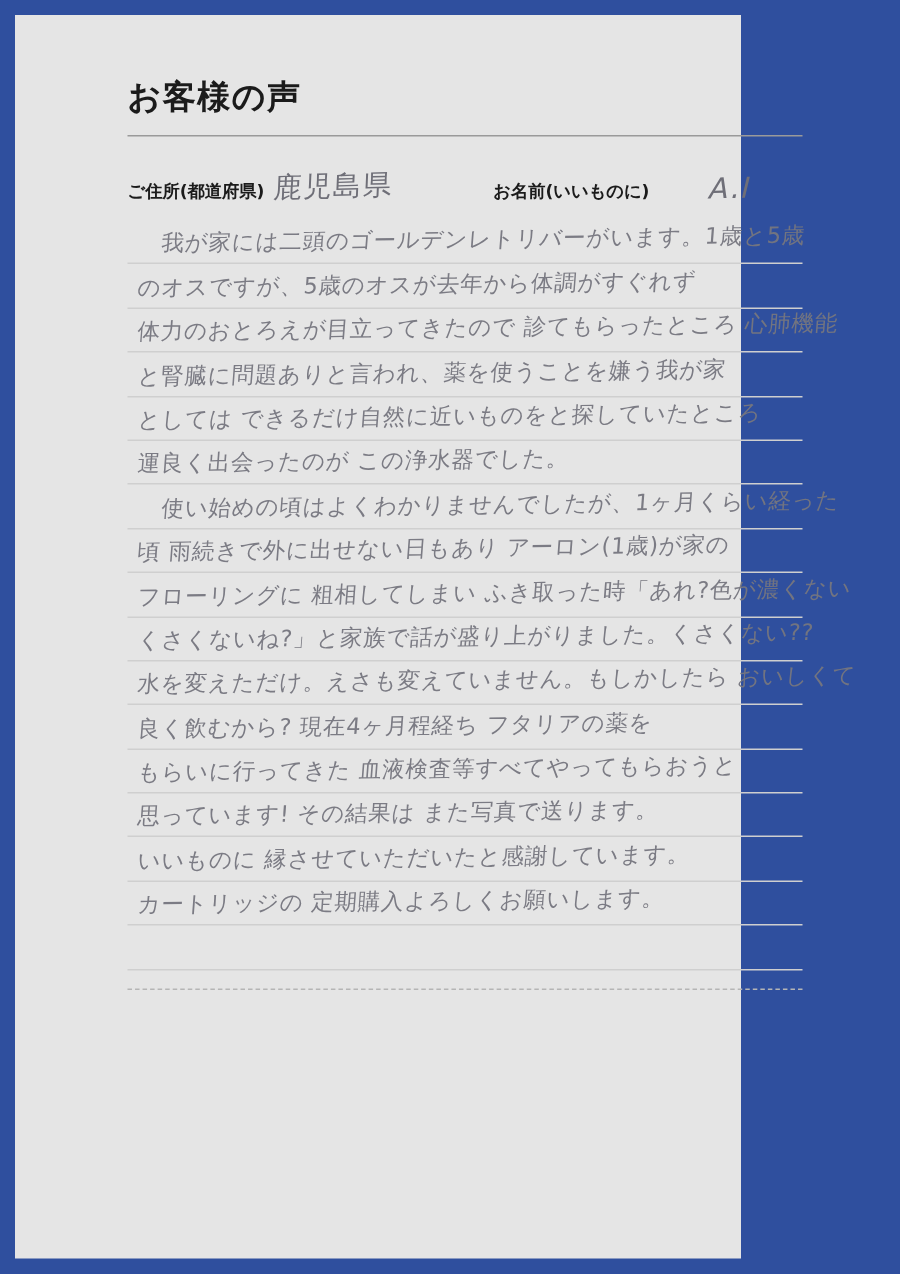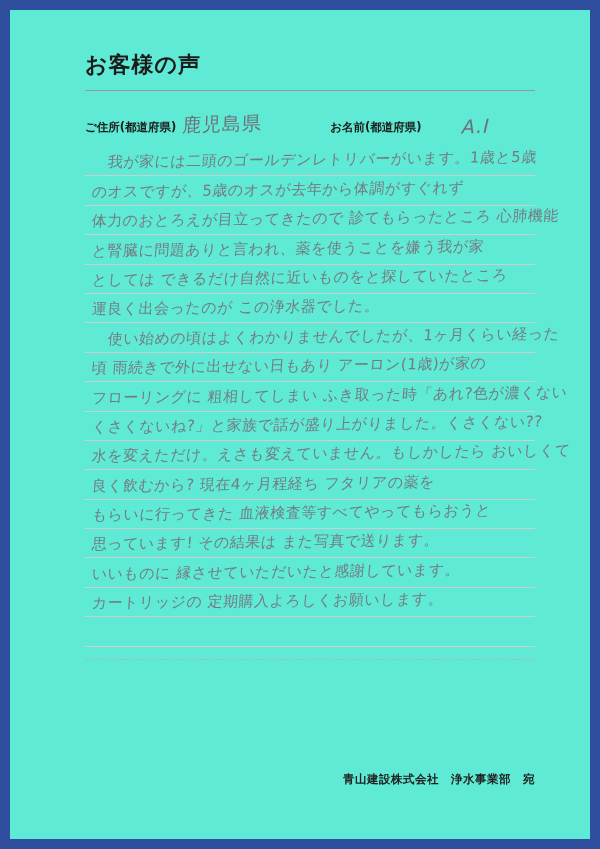--- a/index.html
+++ b/index.html
@@ -17,23 +17,23 @@
     position: relative;
     width: 600px;
     height: 849px;
     background: #2f4f9e;
     box-sizing: border-box;
   }
   .sheet {
     position: absolute;
     left: 10px;
     top: 10px;
-    width: 580px;
+    width: 484px;
     height: 829px;
-    background: #5eead4;
+    background: #e5e5e5;
     box-sizing: border-box;
   }
   .inner {
     position: absolute;
     left: 75px;
     top: 40px;
     width: 450px;
     height: 745px;
   }
 
@@ -137,21 +137,21 @@
   <div class="sheet">
     <div class="inner">
 
       <h1 class="title">お客様の声</h1>
       <hr class="title-rule">
 
       <div class="field-row">
         <span class="field-label">ご住所(都道府県)</span>
         <span class="field-hand field-addr">鹿児島県</span>
         <span class="spacer"></span>
-        <span class="field-label">お名前(都道府県)</span>
+        <span class="field-label">お名前(いいものに)</span>
         <span class="field-hand field-name">A.I</span>
       </div>
 
       <div class="body-area">
         <div class="hand-line indent">
             <span class="txt">我が家には二頭のゴールデンレトリバーがいます。1歳と5歳</span>
           </div>
         <div class="hand-line">
             <span class="txt">のオスですが、5歳のオスが去年から体調がすぐれず</span>
           </div>
@@ -196,15 +196,14 @@
           </div>
         <div class="hand-line">
             <span class="txt">カートリッジの 定期購入よろしくお願いします。</span>
           </div>
         <div class="hand-line blank"></div>
         <hr class="dashed-rule">
       </div>
 
     </div>
 
-    <div class="footer">青山建設株式会社　浄水事業部　宛</div>
   </div>
 </div>
 
 </body></html>

